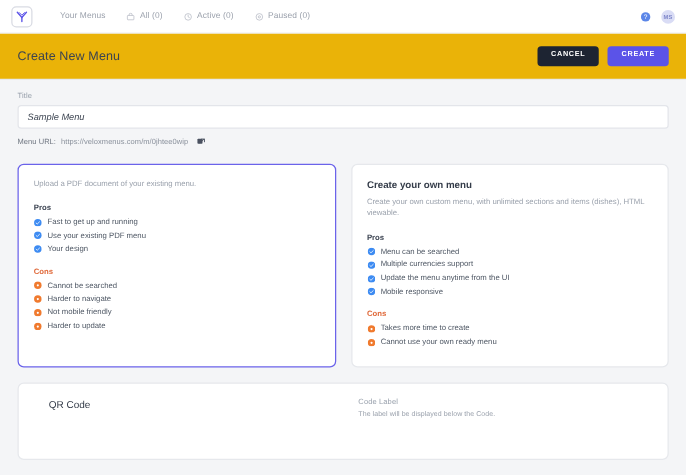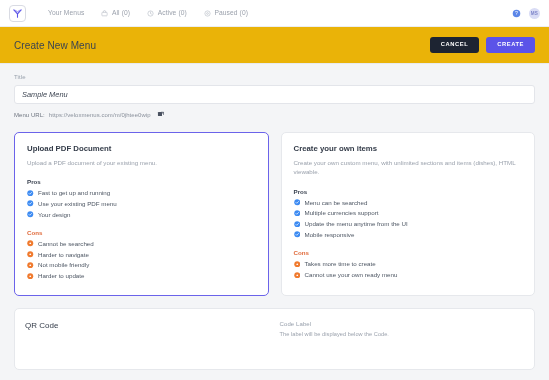--- a/index.html
+++ b/index.html
@@ -117,21 +117,21 @@
     margin-bottom: 3.3px; line-height: 1.2;
   }
   .bullet { width: 6.5px; height: 6.5px; flex: none; display: block; }
 
   
   .qr-card {
     background: #ffffff;
     border: 1px solid #e6e8ec;
     border-radius: 5px;
     margin-top: 12px;
-    padding: 12px 14px 14px 10px;
+    padding: 12px 14px 14px 24px;
     display: flex;
     min-height: 62px;
     gap: 12px;
   }
   .qr-left { width: 49%; }
   .qr-title { font-size: 8px; color: #343c49; }
   .qr-right { flex: 1; }
   .hint { font-size: 5.6px; color: #9aa1ac; margin-top: 4px; letter-spacing: .05px; }
 </style>
 </head>
@@ -205,21 +205,20 @@
     <svg class="copy-ico" viewBox="0 0 24 24">
       <rect x="3" y="3" width="13" height="13" rx="2" fill="#4a5160"></rect>
       <path d="M10 14 L20 4" stroke="#4a5160" stroke-width="2.4" fill="none" stroke-linecap="round"></path>
       <path d="M14 4 H21 V11" stroke="#4a5160" stroke-width="2.4" fill="none" stroke-linecap="round" stroke-linejoin="round"></path>
     </svg>
   </div>
 
   <div class="cards">
 
     <div class="card selected">
-      <div class="card-title">Upload PDF Document</div>
       <div class="card-desc">Upload a PDF document of your existing menu.</div>
 
       <div class="list-head pros">Pros</div>
       <div class="li">
         <svg class="bullet" viewBox="0 0 24 24">
             <circle cx="12" cy="12" r="11" fill="#3d8bf2"></circle>
             <path d="M7 12.5 l3.2 3.2 L17 9" stroke="#fff" stroke-width="2.4" fill="none" stroke-linecap="round" stroke-linejoin="round"></path>
           </svg>
         <span>Fast to get up and running</span>
       </div>
@@ -263,21 +262,21 @@
       <div class="li">
         <svg class="bullet" viewBox="0 0 24 24">
             <circle cx="12" cy="12" r="11" fill="#f07a2e"></circle>
             <circle cx="12" cy="12" r="3.2" fill="#fff"></circle>
           </svg>
         <span>Harder to update</span>
       </div>
     </div>
 
     <div class="card">
-      <div class="card-title">Create your own items</div>
+      <div class="card-title">Create your own menu</div>
       <div class="card-desc">Create your own custom menu, with unlimited sections and items (dishes), HTML viewable.</div>
 
       <div class="list-head pros">Pros</div>
       <div class="li">
         <svg class="bullet" viewBox="0 0 24 24">
             <circle cx="12" cy="12" r="11" fill="#3d8bf2"></circle>
             <path d="M7 12.5 l3.2 3.2 L17 9" stroke="#fff" stroke-width="2.4" fill="none" stroke-linecap="round" stroke-linejoin="round"></path>
           </svg>
         <span>Menu can be searched</span>
       </div>

